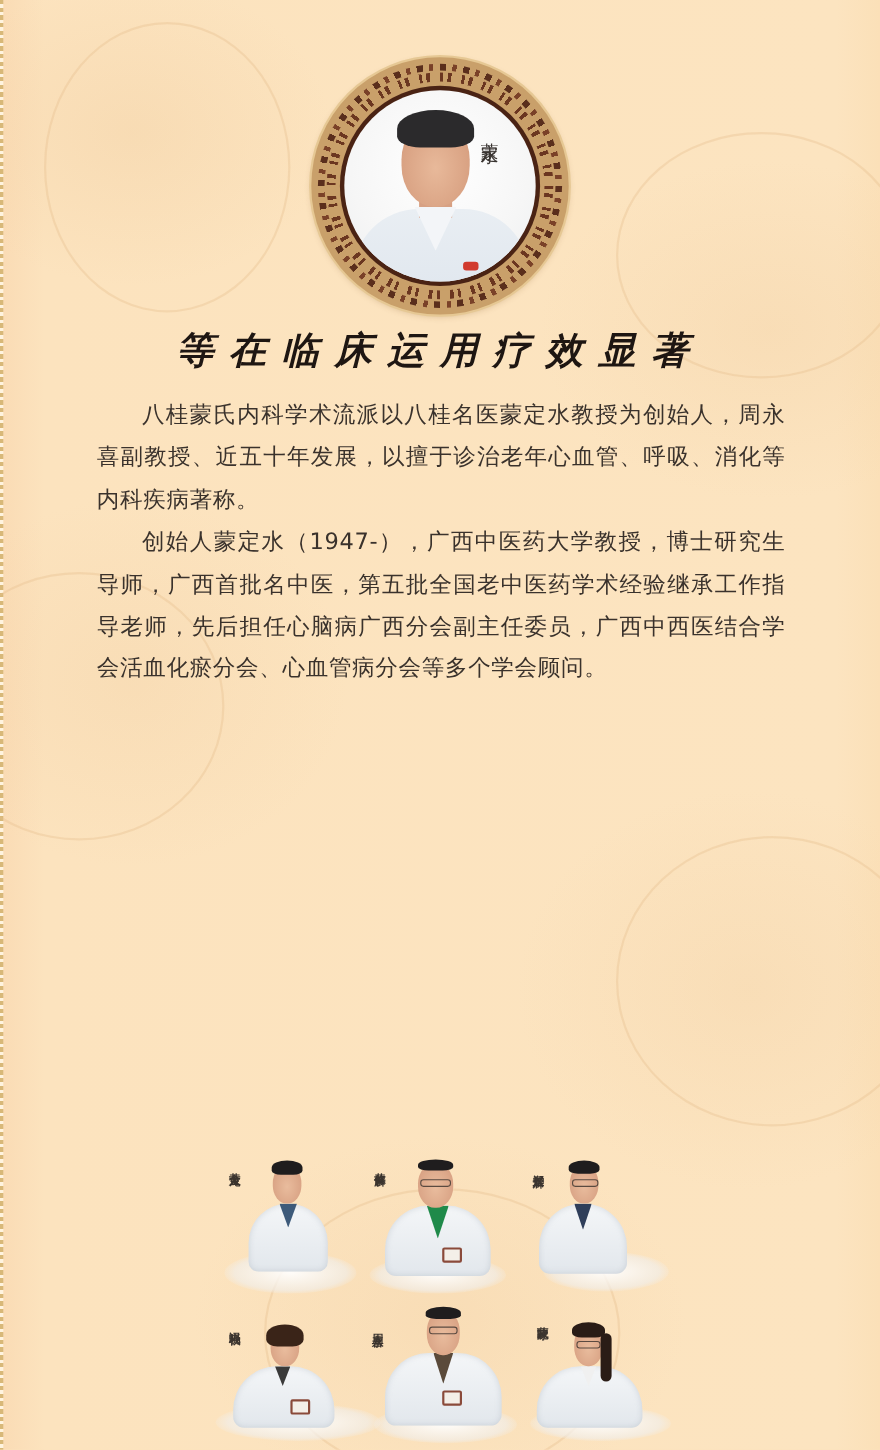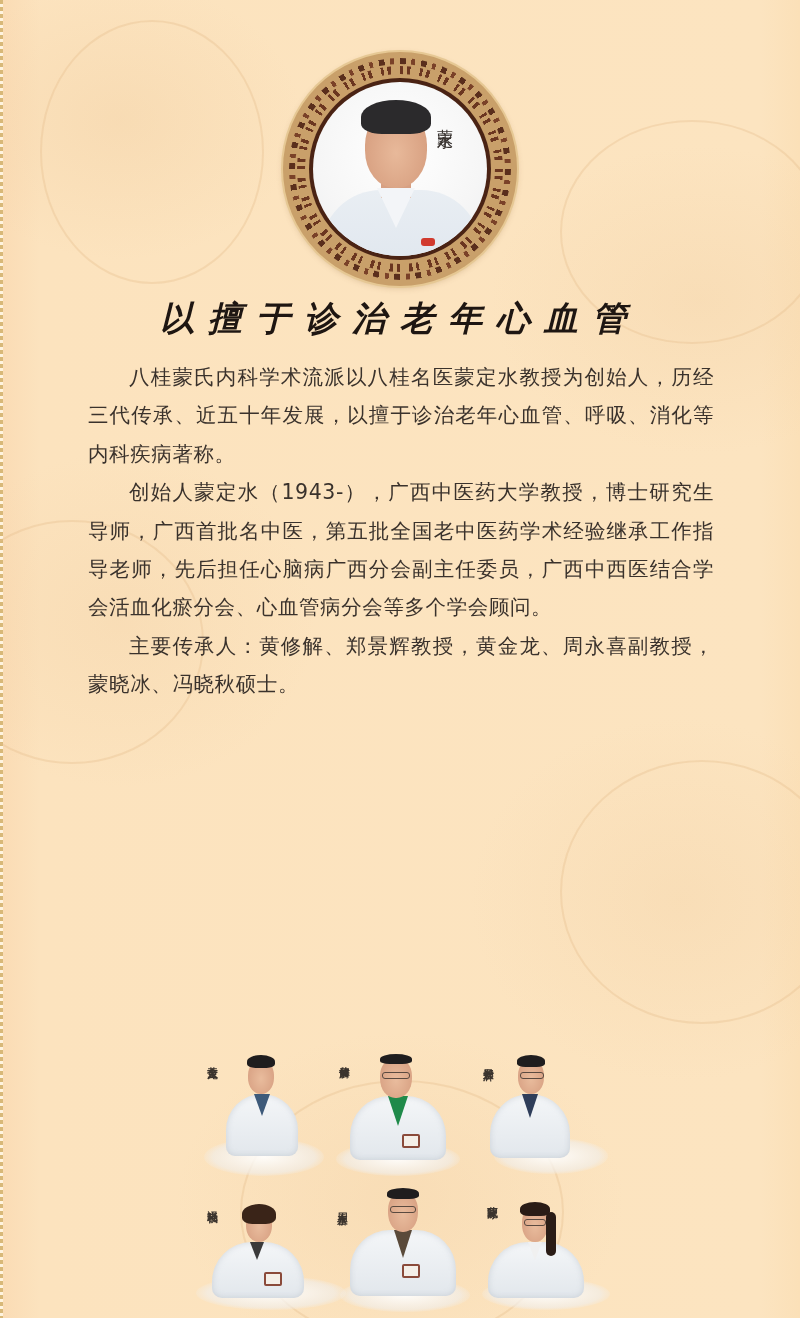--- a/index.html
+++ b/index.html
@@ -169,26 +169,25 @@
     <div class="coat"></div>
     <div class="neck"></div>
     <div class="collar"></div>
     <div class="head"></div>
     <div class="hair"></div>
     <div class="badge-red"></div>
     <div class="portrait-name">蒙定水</div>
   </div>
 </div>
 
-<div class="title">以擅于诊治老年心血管</div>
+<div class="title">等在临床运用疗效显著</div>
 
 <div class="content">
-  <p>八桂蒙氏内科学术流派以八桂名医蒙定水教授为创始人，历经三代传承、近五十年发展，以擅于诊治老年心血管、呼吸、消化等内科疾病著称。</p>
-  <p>创始人蒙定水（1943-），广西中医药大学教授，博士研究生导师，广西首批名中医，第五批全国老中医药学术经验继承工作指导老师，先后担任心脑病广西分会副主任委员，广西中西医结合学会活血化瘀分会、心血管病分会等多个学会顾问。</p>
-  <p>主要传承人：黄修解、郑景辉教授，黄金龙、周永喜副教授，蒙晓冰、冯晓秋硕士。</p>
+  <p>八桂蒙氏内科学术流派以八桂名医蒙定水教授为创始人，周永喜副教授、近五十年发展，以擅于诊治老年心血管、呼吸、消化等内科疾病著称。</p>
+  <p>创始人蒙定水（1947-），广西中医药大学教授，博士研究生导师，广西首批名中医，第五批全国老中医药学术经验继承工作指导老师，先后担任心脑病广西分会副主任委员，广西中西医结合学会活血化瘀分会、心血管病分会等多个学会顾问。</p>
 </div>
 
 <div class="member" style="left:200px;top:1050px;width:120px;height:125px;">
   <div class="label" style="left:6px;top:8px;">黄金龙</div>
   <div class="fig" style="left:10px;top:0;width:110px;height:125px;">
     <div class="m-desk" style="left:-6px;top:88px;width:120px;height:38px;"></div>
     <div class="m-body" style="left:16px;top:44px;width:72px;height:62px;"></div>
     <div class="m-shirt" style="left:44px;top:44px;width:16px;height:22px;background:#3d5a7a;"></div>
     <div class="m-head" style="left:38px;top:10px;width:26px;height:34px;"></div>
     <div class="m-hair" style="left:37px;top:5px;width:28px;height:13px;"></div>

